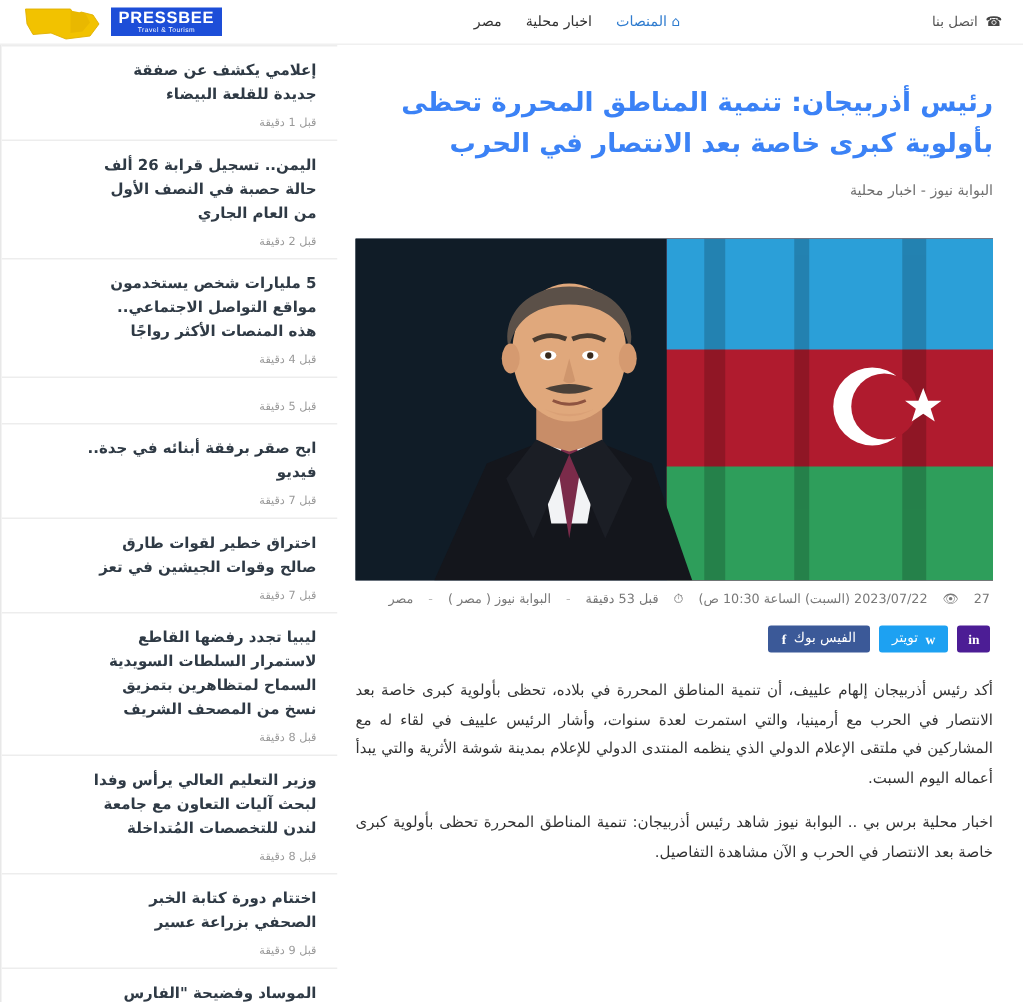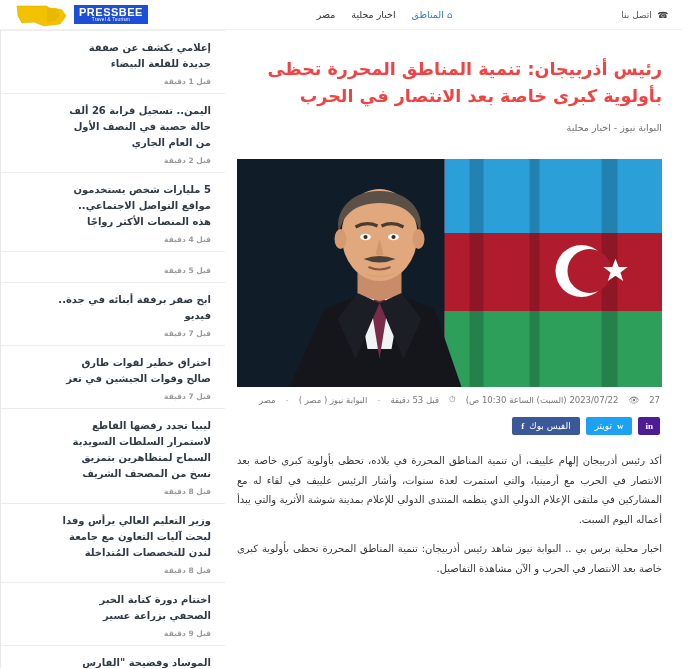--- a/index.html
+++ b/index.html
@@ -54,21 +54,21 @@
   .sidebar {
     width: 225px;
     flex: 0 0 225px;
     border-left: 1px solid #e8e8e8;
     padding: 0;
     overflow: hidden;
     background:#fff;
   }
   
   .article-title {
-    color: #ef4444;
+    color: #3b82f6;
     font-size: 17.5px;
     line-height: 1.55;
     font-weight: bold;
     margin: 10px 0 0 0;
     text-align: right;
     letter-spacing: 0;
   }
   .article-meta-cats {
     margin-top: 12px;
     font-size: 9.5px;
@@ -123,36 +123,35 @@
     font-size: 10px;
     color: #2f3a45;
     line-height: 1.6;
     font-weight: bold;
     margin-left: 46px;
   }
   .side-time {
     font-size: 7.5px;
     color: #9a9a9a;
     margin-top: 5px;
-    font-weight: bold;
   }
 </style>
 </head>
 <body>
 
 <div class="topbar">
   <div class="topbar-left">
     <span class="phone-ico">☎</span>
     <span>اتصل بنا</span>
   </div>
 
   <div class="topnav">
     <div class="home">
       <span class="home-ico">⌂</span>
-      <span>المناطق</span>
+      <span>المنصات</span>
     </div>
     <div>اخبار محلية</div>
     <div>مصر</div>
   </div>
 
   <div class="logo-wrap">
     <div class="logo-box">
       <span>PRESSBEE</span>
       <span class="sub">Travel &amp; Tourism</span>
     </div>

